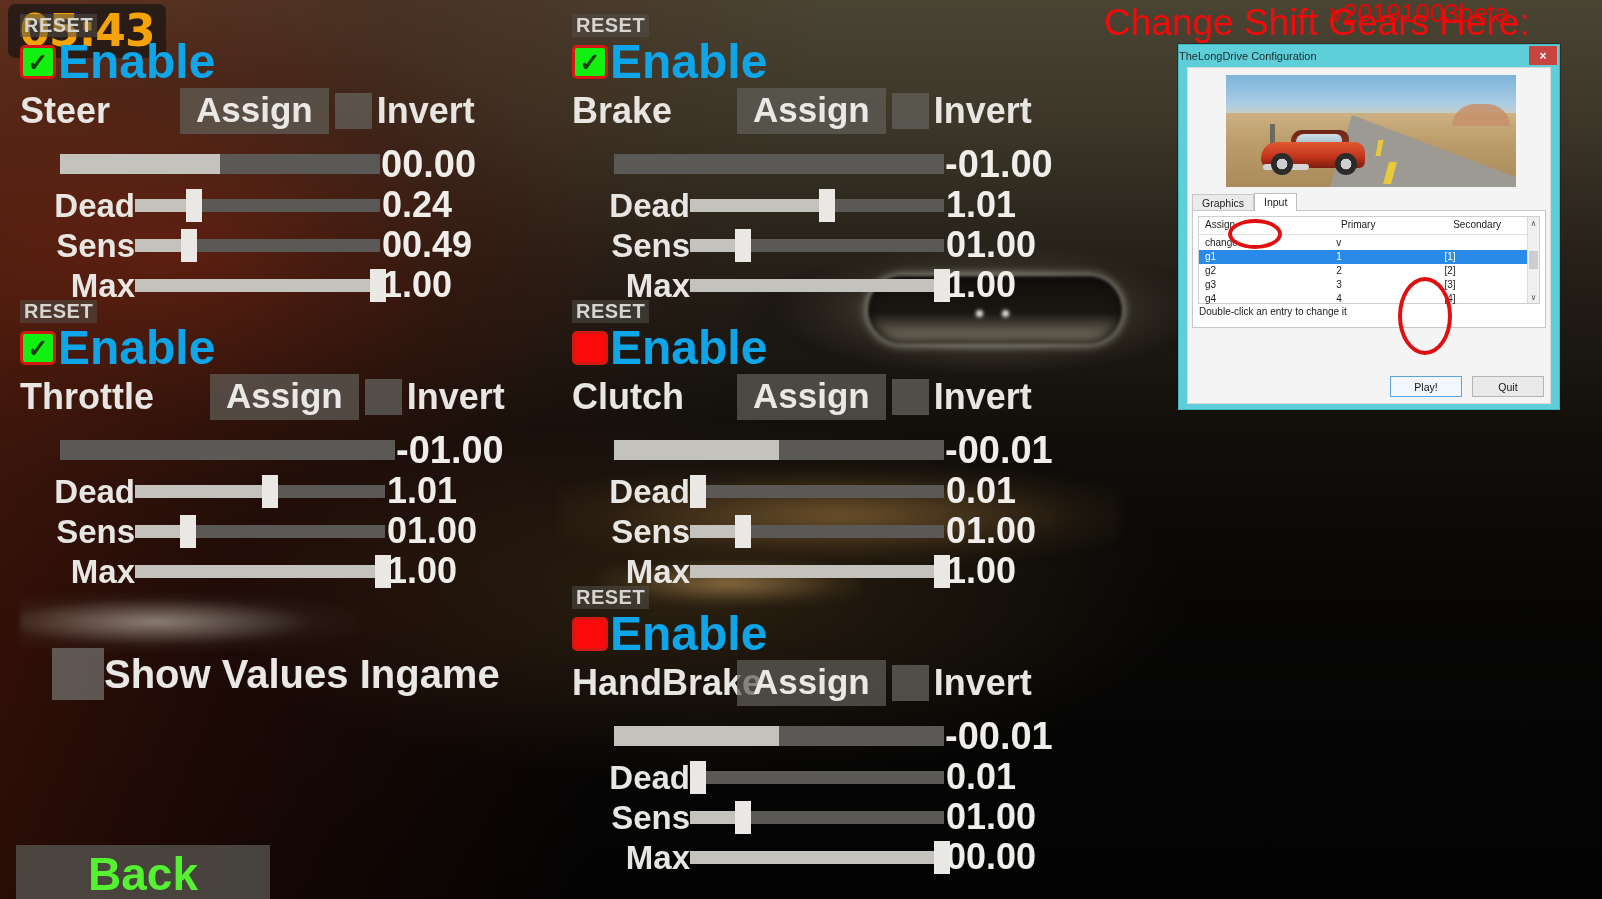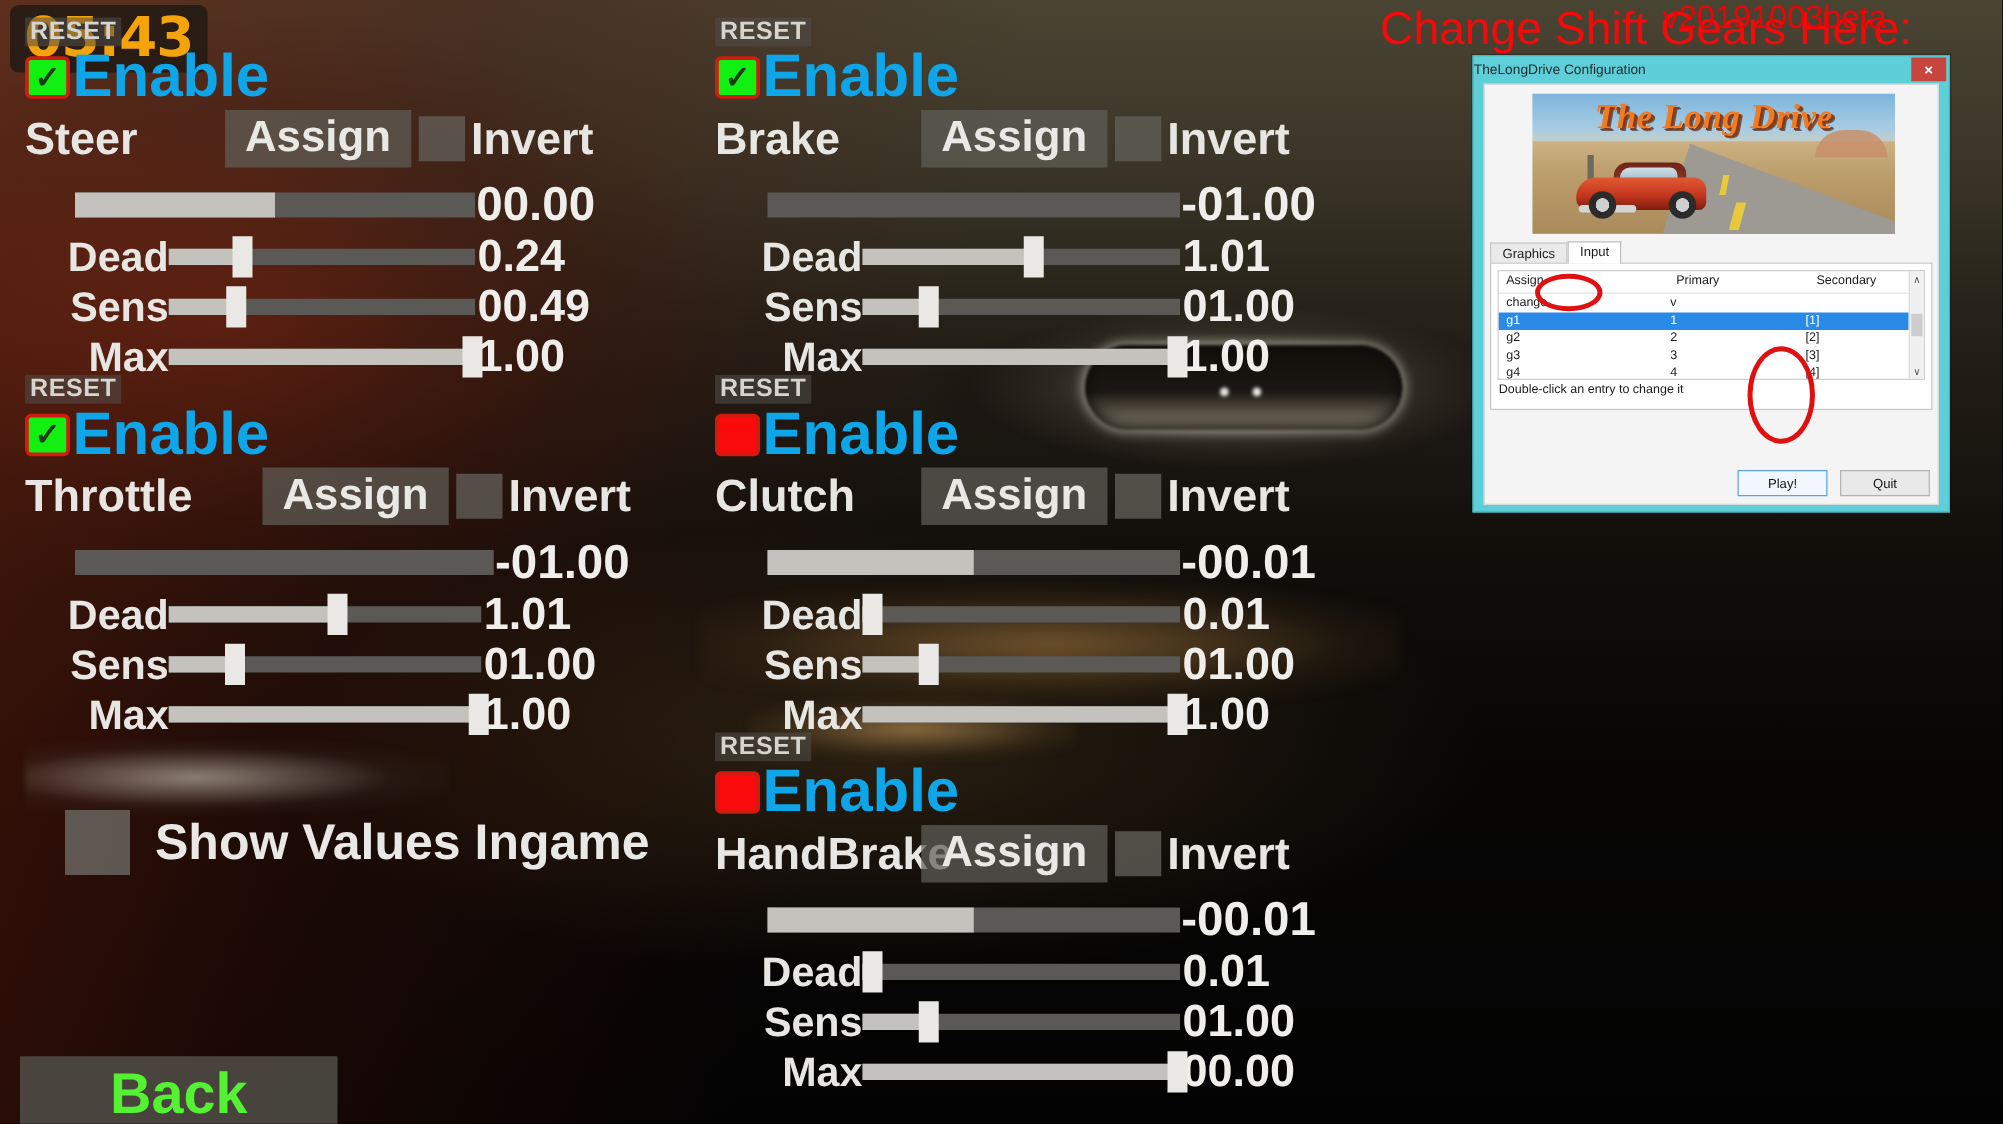--- a/index.html
+++ b/index.html
@@ -144,21 +144,21 @@
     background: #e9e8e4;
   }
   .snum {
     font-size: 36px; font-weight: bold; color: #efeeea; line-height: 1;
     margin-left: 2px; white-space: nowrap;
   }
 
   
   .showvals { position: absolute; left: 52px; top: 648px; display: flex; align-items: center; }
   .showvals .box { width: 52px; height: 52px; background: rgba(110,108,102,0.78); flex:none; }
-  .showvals .lbl { font-size: 40px; font-weight: bold; color: #e9e8e4; margin-left: 20px; line-height:1; }
+  .showvals .lbl { font-size: 40px; font-weight: bold; color: #e9e8e4; margin-left: 0; line-height:1; }
 
   .back-btn {
     position: absolute; left: 16px; top: 845px;
     width: 254px; height: 58px;
     background: rgba(78,76,70,0.88);
     display: flex; align-items: center; justify-content: center;
   }
   .back-btn .lbl { font-size: 46px; font-weight: bold; color: #55F133; line-height: 1; }
 
   
@@ -591,21 +591,20 @@
         <div class="lane2"></div>
         <div class="post"></div>
         <div class="car">
           <div class="cabin"></div>
           <div class="glass"></div>
           <div class="body"></div>
           <div class="bumper"></div>
           <div class="w1"></div>
           <div class="w2"></div>
         </div>
-        <div class="title">The Long Drive</div>
       </div>
 
       <div class="tabs">
         <div class="tab">
           <span>Graphics</span>
         </div>
         <div class="tab active">
           <span>Input</span>
         </div>
       </div>

